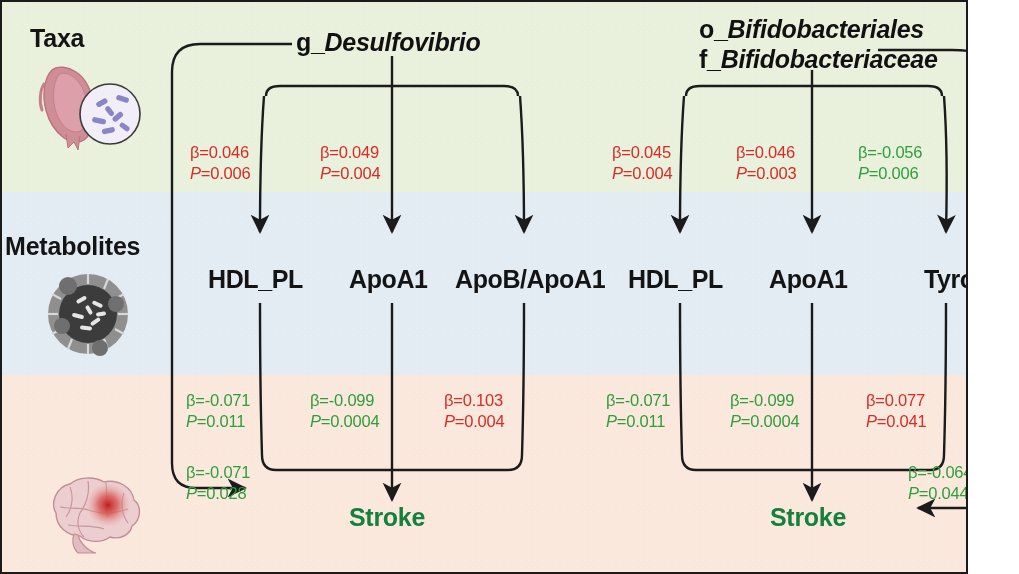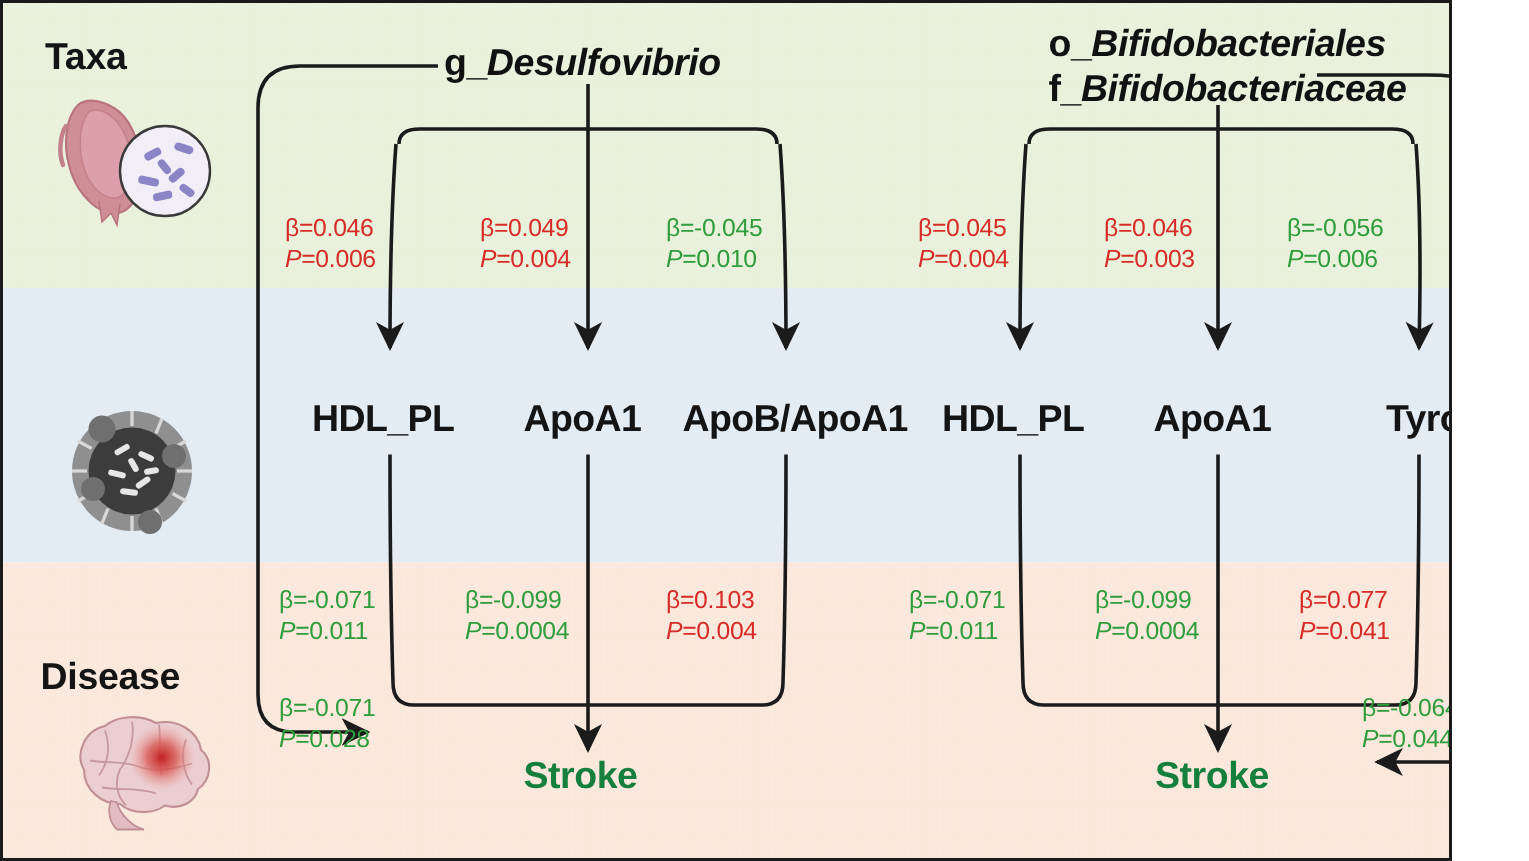--- a/index.html
+++ b/index.html
@@ -82,20 +82,21 @@
         <rect x="94" y="34" width="13" height="5.4" rx="2.7" transform="rotate(18 100 37)"></rect>
         <rect x="70" y="56" width="14" height="5.4" rx="2.7" transform="rotate(12 77 59)"></rect>
         <rect x="90" y="52" width="12" height="5.4" rx="2.7" transform="rotate(-40 96 55)"></rect>
         <rect x="80" y="66" width="13" height="5.4" rx="2.7" transform="rotate(-12 86 69)"></rect>
         <rect x="97" y="62" width="11" height="5.2" rx="2.6" transform="rotate(36 102 65)"></rect>
         <rect x="82" y="46" width="11" height="5.2" rx="2.6" transform="rotate(52 87 49)"></rect>
       </g>
     </g>
   </svg>
 
+  <div class="row-label" style="left:5px;top:232px;">Metabolites</div>
   <svg class="icon" style="left:40px;top:268px;" width="96" height="92" viewBox="0 0 96 92">
     <circle cx="48" cy="46" r="40" fill="#8f8f8f"></circle>
     <g stroke="#d8d8d8" stroke-width="2.2">
       <line x1="48" y1="6" x2="48" y2="16"></line>
         <line x1="68" y1="11" x2="64" y2="21"></line>
       <line x1="84" y1="26" x2="75" y2="31"></line>
         <line x1="88" y1="46" x2="78" y2="46"></line>
       <line x1="84" y1="66" x2="75" y2="61"></line>
         <line x1="68" y1="81" x2="64" y2="71"></line>
       <line x1="48" y1="86" x2="48" y2="76"></line>
@@ -116,21 +117,20 @@
       <rect x="56" y="44" width="10" height="4" rx="2" transform="rotate(-10 61 46)"></rect>
     </g>
     <g fill="#6f6f6f">
       <circle cx="28" cy="18" r="9"></circle>
         <circle cx="76" cy="36" r="8"></circle>
       <circle cx="22" cy="58" r="8"></circle>
         <circle cx="60" cy="80" r="8"></circle>
     </g>
   </svg>
 
-  <div class="row-label" style="left:27px;top:437px;">Disease</div>
   <svg class="icon" style="left:38px;top:473px;" width="112" height="84" viewBox="0 0 112 84">
     <defs>
       <radialGradient id="lesion" cx="50%" cy="50%" r="50%">
         <stop offset="0%" stop-color="#c02020"></stop>
         <stop offset="45%" stop-color="#d95a55" stop-opacity=".8"></stop>
         <stop offset="100%" stop-color="#e8a3a0" stop-opacity="0"></stop>
       </radialGradient>
     </defs>
     <path d="M18,40 C12,30 18,14 32,11 C40,4 56,3 66,9 C80,6 94,14 96,27 C104,33 103,47 94,53 C92,62 82,67 72,64 C64,70 50,70 42,63 C30,63 18,54 18,40 Z" fill="#eccdd0" stroke="#c08f95" stroke-width="1.4"></path>
     <path d="M40,62 C42,70 50,78 58,80 L40,80 C34,74 34,66 36,61 Z" fill="#e2bcc1" stroke="#c08f95" stroke-width="1.2"></path>
@@ -155,24 +155,20 @@
   </div>
 
   <div class="stat red" style="left:190px;top:142px;">
     <div>β=0.046</div>
     <div class="pv"><i>P</i><span>=0.006</span></div>
   </div>
   <div class="stat red" style="left:320px;top:142px;">
     <div>β=0.049</div>
     <div class="pv"><i>P</i><span>=0.004</span></div>
   </div>
-  <div class="stat green" style="left:444px;top:142px;">
-    <div>β=-0.045</div>
-    <div class="pv"><i>P</i><span>=0.010</span></div>
-  </div>
 
   <div class="stat red" style="left:612px;top:142px;">
     <div>β=0.045</div>
     <div class="pv"><i>P</i><span>=0.004</span></div>
   </div>
   <div class="stat red" style="left:736px;top:142px;">
     <div>β=0.046</div>
     <div class="pv"><i>P</i><span>=0.003</span></div>
   </div>
   <div class="stat green" style="left:858px;top:142px;">

